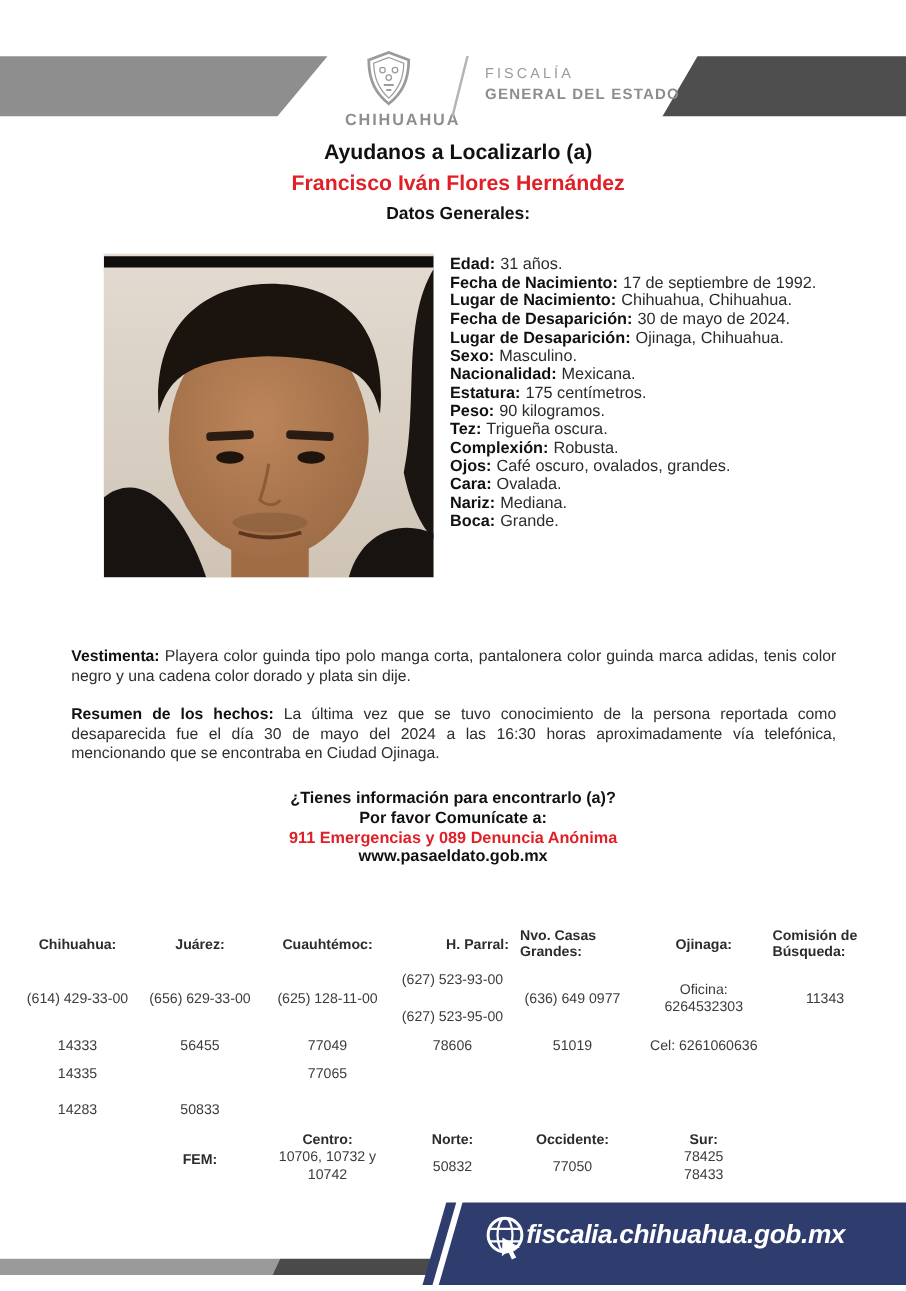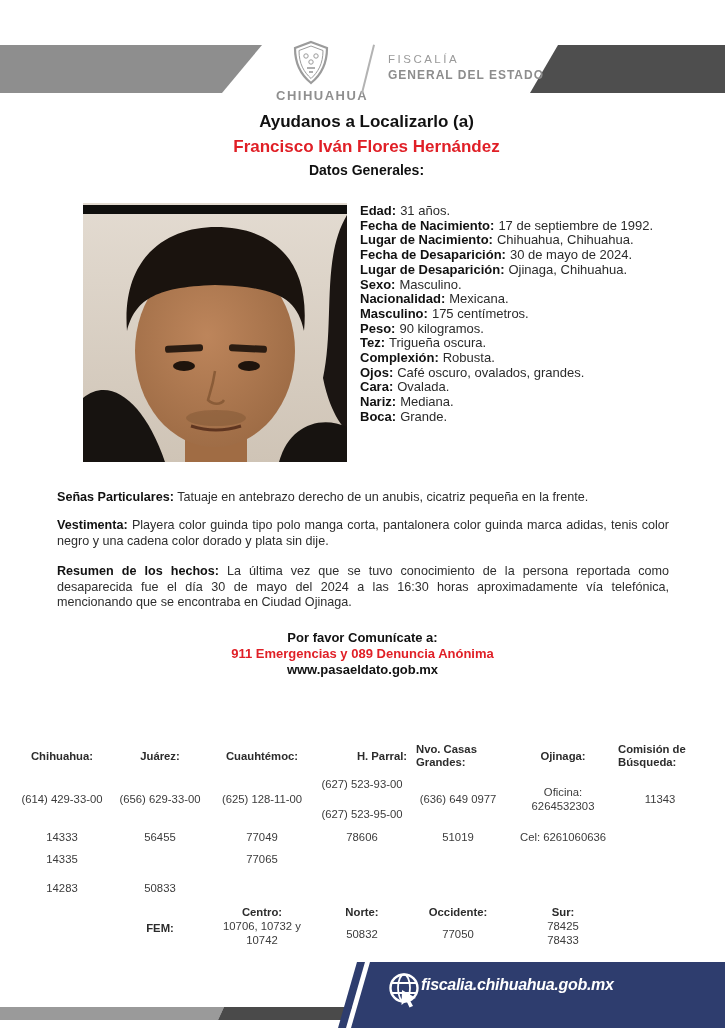--- a/index.html
+++ b/index.html
@@ -39,21 +39,21 @@
   .contact{position:absolute;left:0;top:630px;width:725px;text-align:center;
            font-size:13px;font-weight:bold;line-height:15.8px;color:#111;}
   .contact .red{color:#e01f26;}
 
   
   .cell{position:absolute;transform:translateX(-50%);font-size:11.3px;color:#3b3b3b;white-space:nowrap;}
   .cell.b{font-weight:bold;color:#2c2c2c;}
   .cell.w80{width:84px;white-space:normal;text-align:left;line-height:12.6px;}
 
   
-  .footer-url{position:absolute;left:421px;top:976px;font-size:16px;font-weight:bold;font-style:italic;
+  .footer-url{position:absolute;left:421px;top:976px;font-size:21px;font-weight:bold;font-style:italic;
               color:#ffffff;letter-spacing:-0.3px;}
 </style>
 </head>
 <body>
 
 <div class="page">
 
   <svg class="abs" style="left:0;top:0" width="725" height="100">
     <polygon points="0,45 262,45 222,93 0,93" fill="#8e8e8e"></polygon>
     <polygon points="558,45 725,45 725,93 530,93" fill="#4e4e4e"></polygon>
@@ -118,35 +118,35 @@
   </div>
 
   <div class="info">
     <div class="irow"><b>Edad:</b><span>31 años.</span></div>
     <div class="irow"><b>Fecha de Nacimiento:</b><span>17 de septiembre de 1992.</span></div>
     <div class="irow"><b>Lugar de Nacimiento:</b><span>Chihuahua, Chihuahua.</span></div>
     <div class="irow"><b>Fecha de Desaparición:</b><span>30 de mayo de 2024.</span></div>
     <div class="irow"><b>Lugar de Desaparición:</b><span>Ojinaga, Chihuahua.</span></div>
     <div class="irow"><b>Sexo:</b><span>Masculino.</span></div>
     <div class="irow"><b>Nacionalidad:</b><span>Mexicana.</span></div>
-    <div class="irow"><b>Masculino:</b><span>175 centímetros.</span></div>
+    <div class="irow"><b>Estatura:</b><span>175 centímetros.</span></div>
     <div class="irow"><b>Peso:</b><span>90 kilogramos.</span></div>
     <div class="irow"><b>Tez:</b><span>Trigueña oscura.</span></div>
     <div class="irow"><b>Complexión:</b><span>Robusta.</span></div>
     <div class="irow"><b>Ojos:</b><span>Café oscuro, ovalados, grandes.</span></div>
     <div class="irow"><b>Cara:</b><span>Ovalada.</span></div>
     <div class="irow"><b>Nariz:</b><span>Mediana.</span></div>
     <div class="irow"><b>Boca:</b><span>Grande.</span></div>
   </div>
 
-  <p class="para p1"><b>Señas Particulares:</b> <span>Tatuaje en antebrazo derecho de un anubis, cicatriz pequeña en la frente.</span></p>
   <p class="para p2"><b>Vestimenta:</b> <span>Playera color guinda tipo polo manga corta, pantalonera color guinda marca adidas, tenis color negro y una cadena color dorado y plata sin dije.</span></p>
   <p class="para p3"><b>Resumen de los hechos:</b> <span>La última vez que se tuvo conocimiento de la persona reportada como desaparecida fue el día 30 de mayo del 2024 a las 16:30 horas aproximadamente vía telefónica, mencionando que se encontraba en Ciudad Ojinaga.</span></p>
 
   <div class="contact">
+    <div>¿Tienes información para encontrarlo (a)?</div>
     <div>Por favor Comunícate a:</div>
     <div class="red">911 Emergencias y 089 Denuncia Anónima</div>
     <div>www.pasaeldato.gob.mx</div>
   </div>
 
   <div class="cell b" style="left:62px;top:750px">Chihuahua:</div>
   <div class="cell b" style="left:160px;top:750px">Juárez:</div>
   <div class="cell b" style="left:262px;top:750px">Cuauhtémoc:</div>
   <div class="cell b" style="left:382px;top:750px">H. Parral:</div>
   <div class="cell b w80" style="left:458px;top:743px">Nvo. Casas Grandes:</div>

